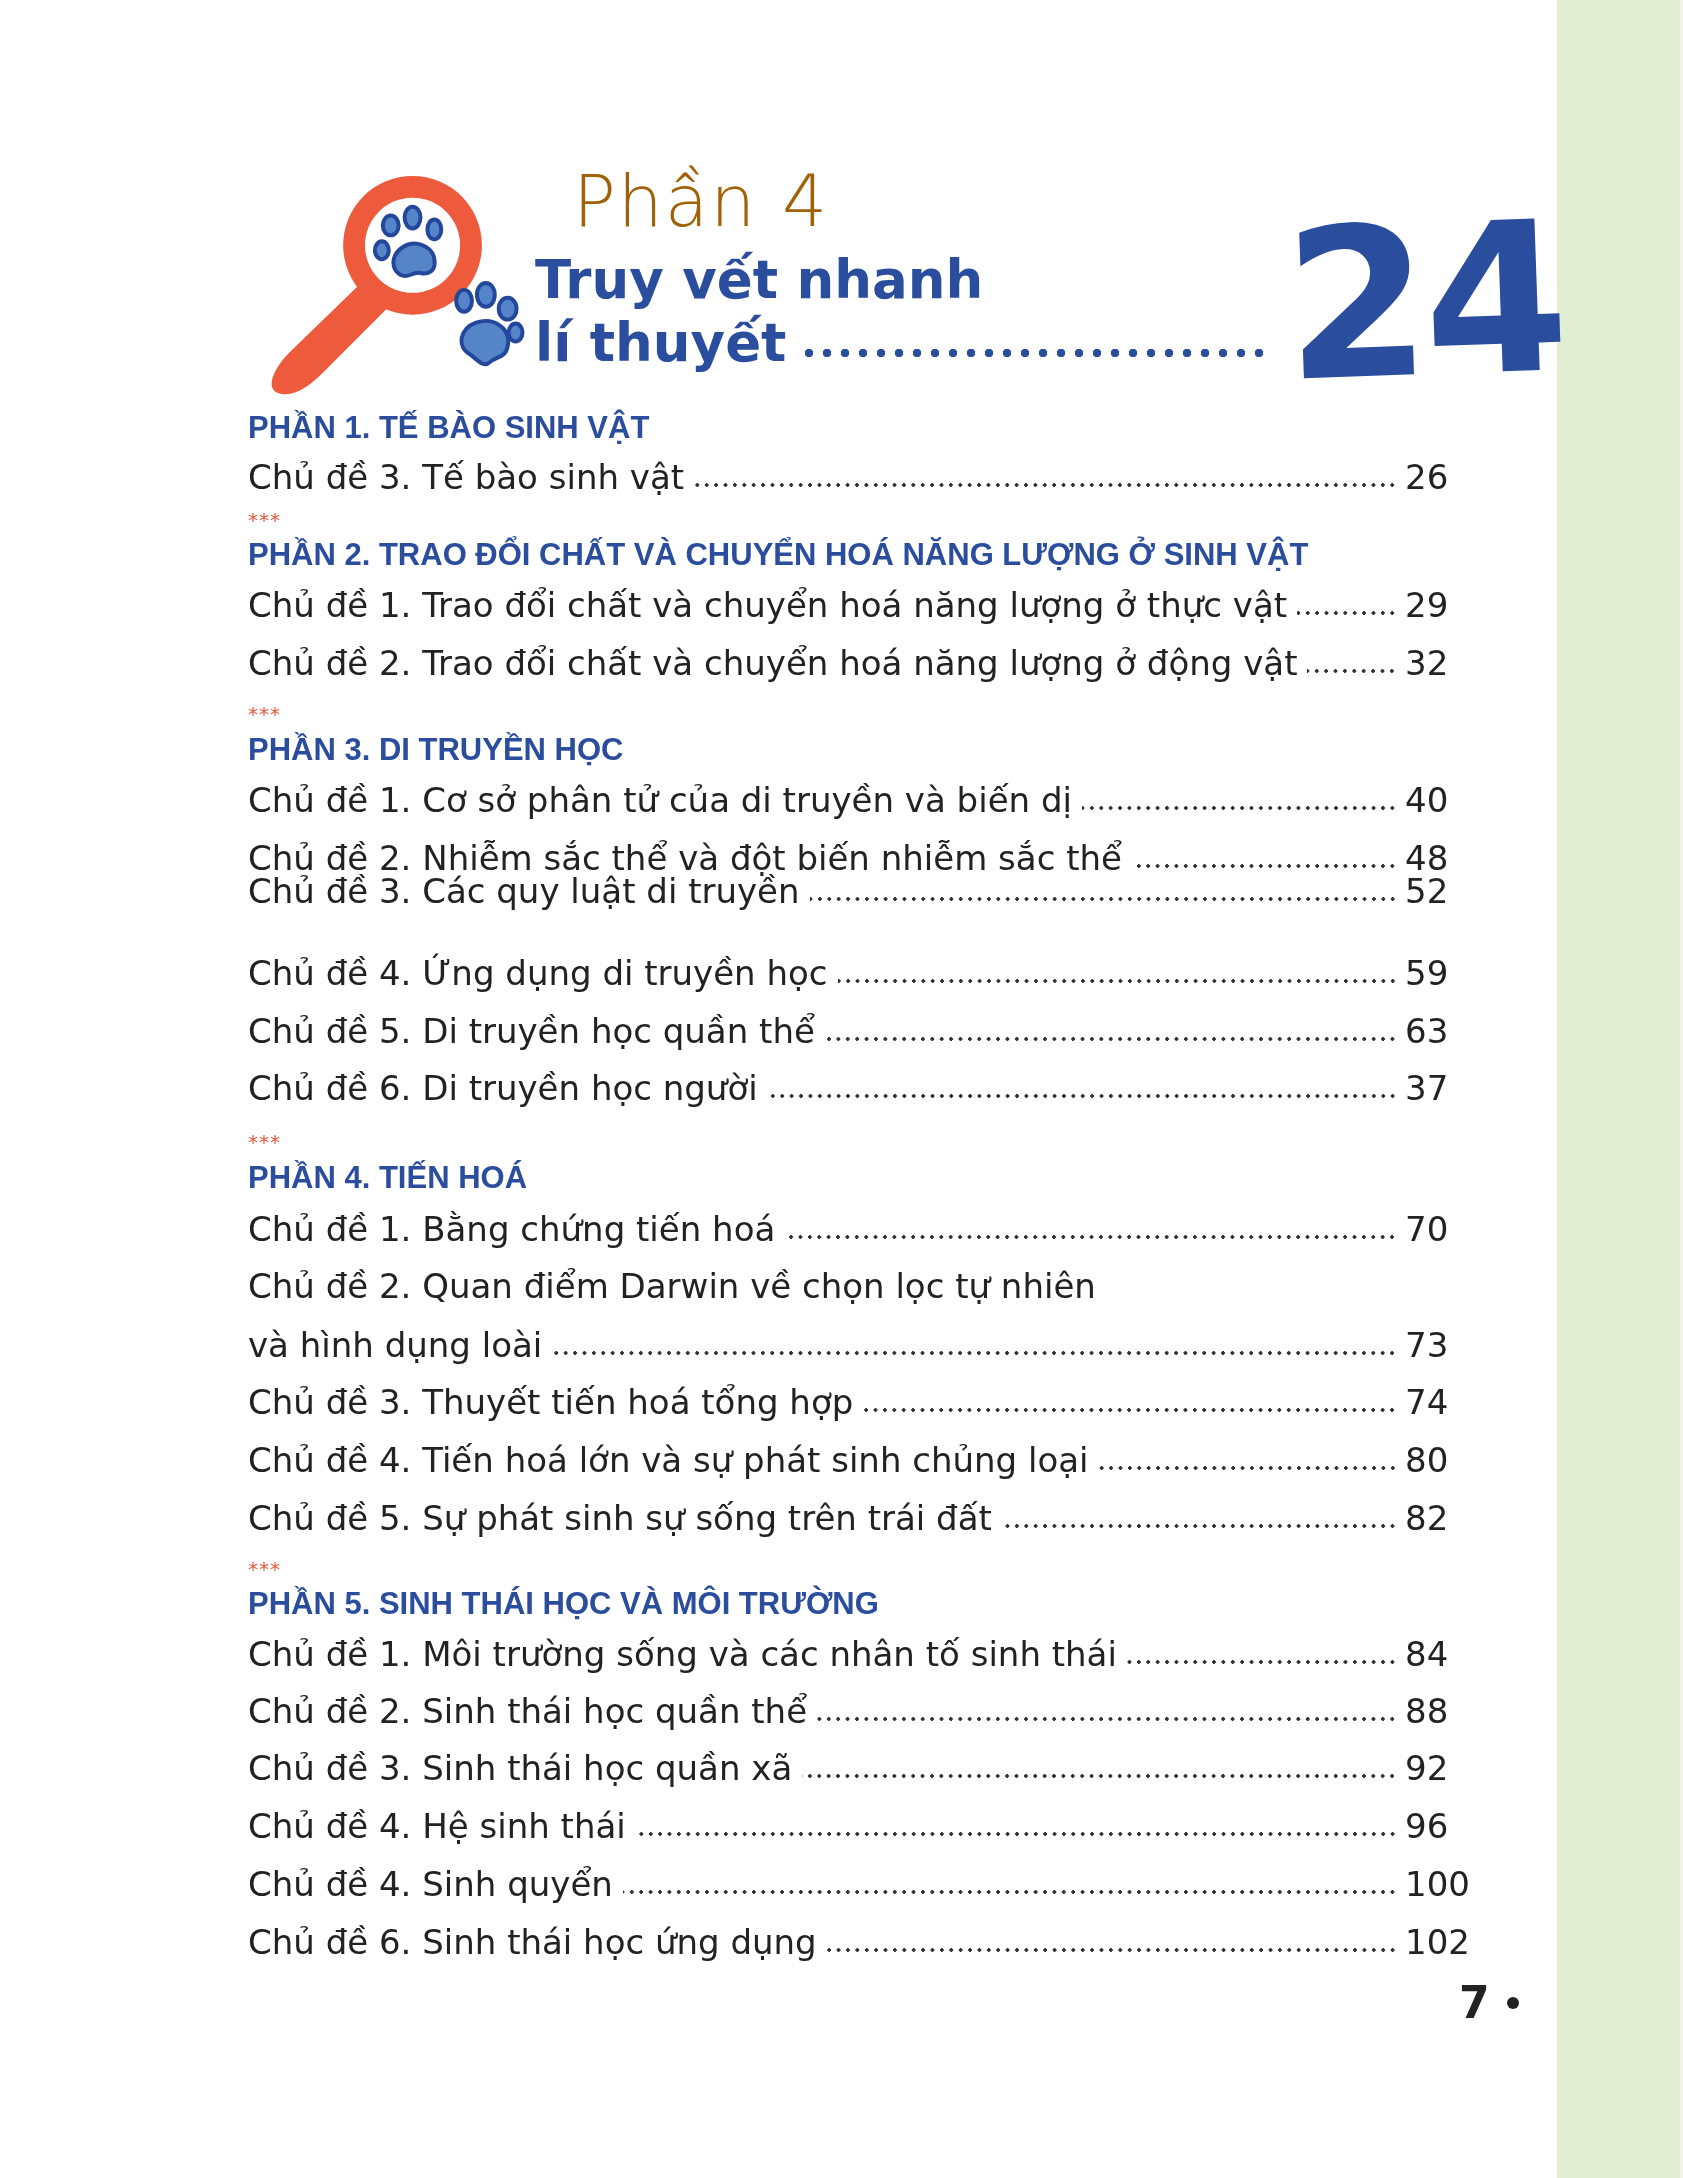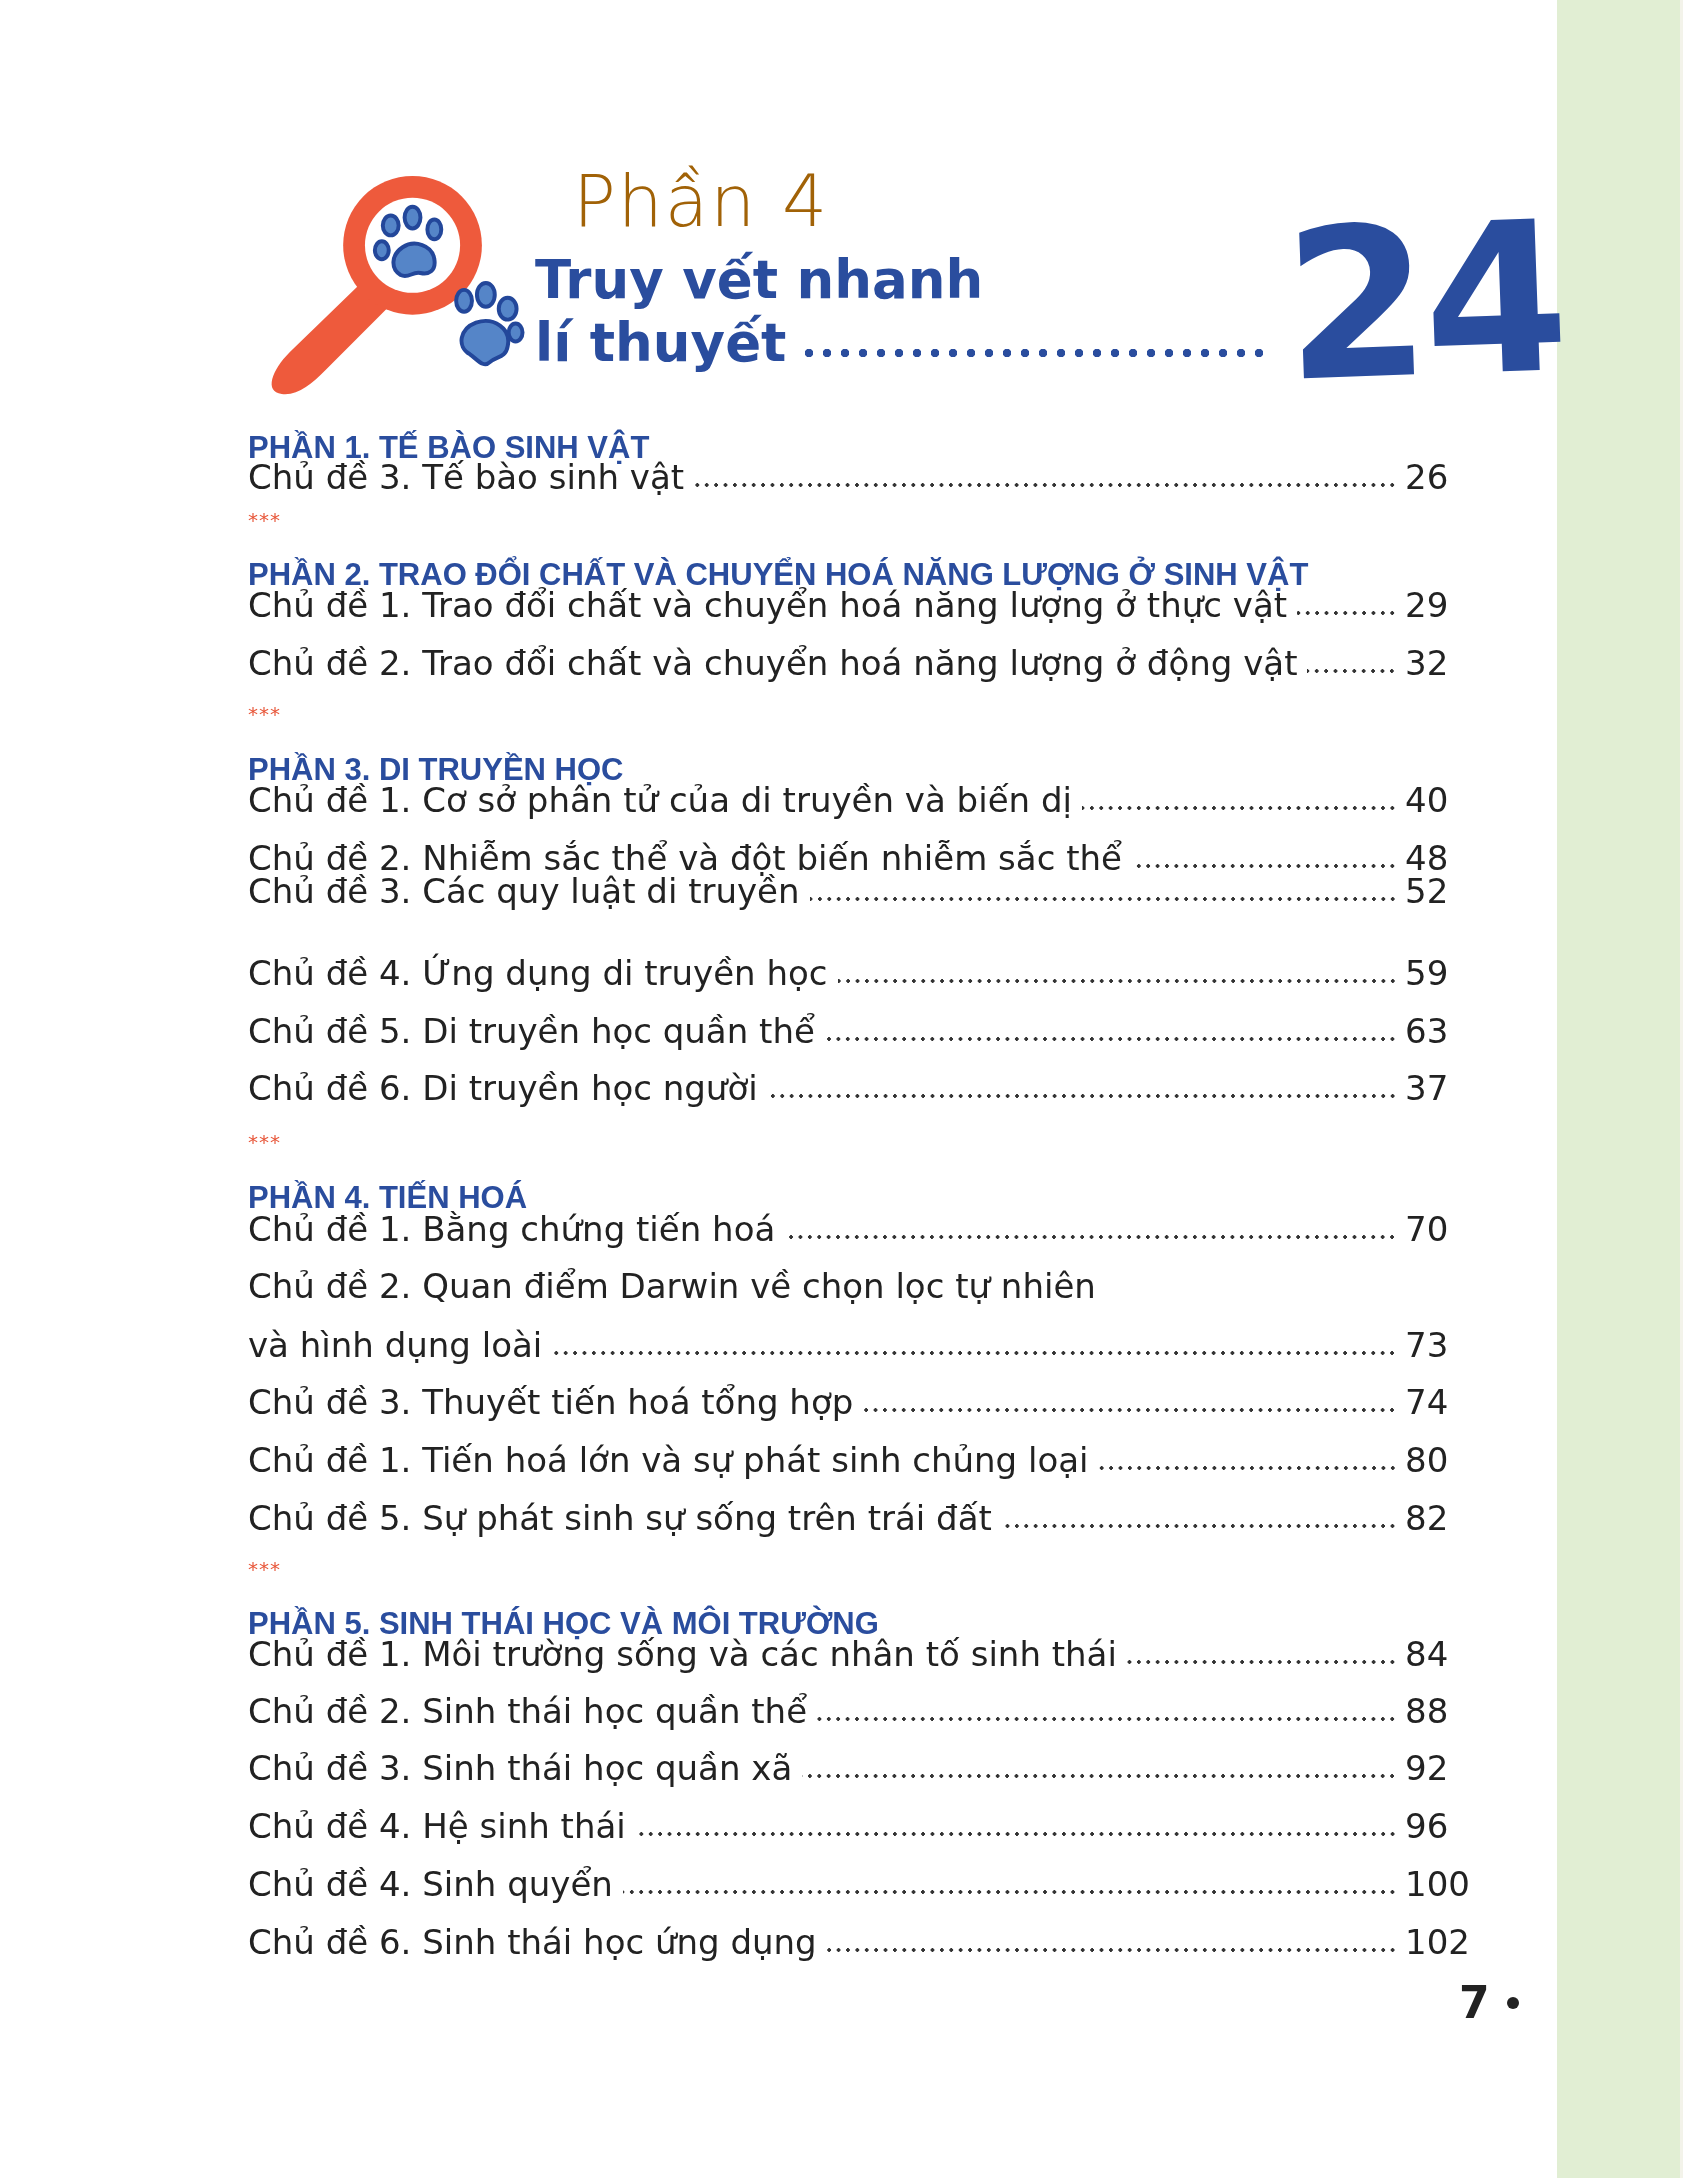--- a/index.html
+++ b/index.html
@@ -36,21 +36,21 @@
   .hdr-page {
     position: absolute; left: 1285px; top: 198px;
     font-family: "DejaVu Sans", sans-serif; font-weight: bold;
     font-size: 208px; line-height: 1; color: #2a4d9e; letter-spacing: -6px;
     transform: rotate(-2deg);
   }
   .toc { position: absolute; left: 248px; top: 0; width: 1247px; }
   .abs { position: absolute; left: 0; }
   .section-title {
     font-family: "Liberation Sans", sans-serif; font-weight: bold;
-    font-size: 31px; color: #2a4d9e; white-space: nowrap; line-height: 36px; margin-top: 20px;
+    font-size: 31px; color: #2a4d9e; white-space: nowrap; line-height: 36px;
   }
   .stars {
     font-family: "DejaVu Sans", sans-serif; font-size: 20px; color: #e8573a;
     letter-spacing: 1px; line-height: 20px;
   }
   .entry {
     display: flex; align-items: baseline; width: 1224px;
     font-family: "DejaVu Sans", sans-serif; font-size: 34px; color: #222222;
     line-height: 44px; white-space: nowrap;
   }
@@ -184,21 +184,21 @@
     <span class="label">và hình dụng loài</span>
     <span class="dots"></span>
     <span class="page">73</span>
   </div>
   <div class="abs entry" style="top:1380px">
     <span class="label">Chủ đề 3. Thuyết tiến hoá tổng hợp</span>
     <span class="dots"></span>
     <span class="page">74</span>
   </div>
   <div class="abs entry" style="top:1438px">
-    <span class="label">Chủ đề 1. Tiến hoá lớn và sự phát sinh chủng loại</span>
+    <span class="label">Chủ đề 4. Tiến hoá lớn và sự phát sinh chủng loại</span>
     <span class="dots"></span>
     <span class="page">80</span>
   </div>
   <div class="abs entry" style="top:1496px">
     <span class="label">Chủ đề 5. Sự phát sinh sự sống trên trái đất</span>
     <span class="dots"></span>
     <span class="page">82</span>
   </div>
 
   <div class="abs stars" style="top:1559px">***</div>

